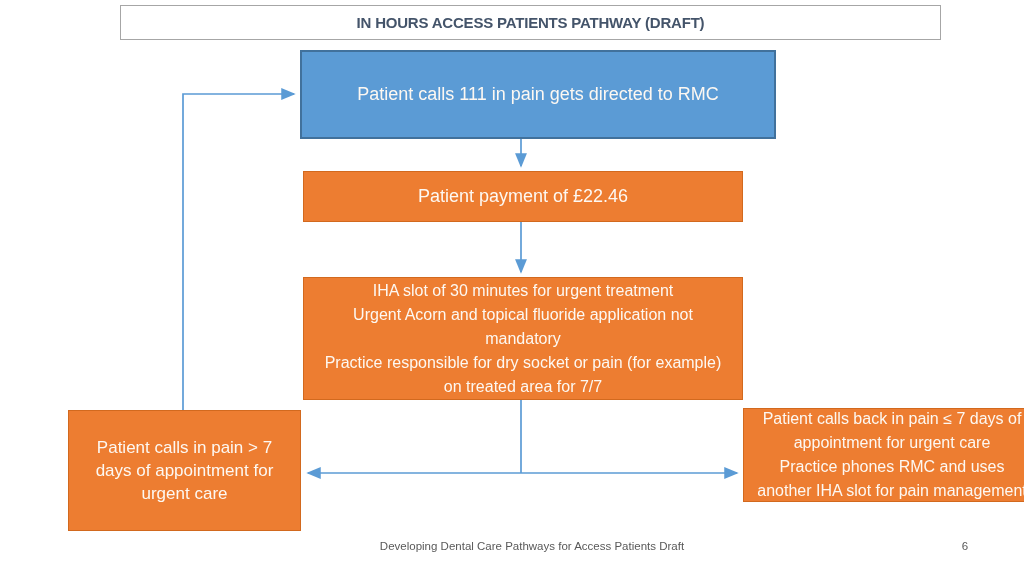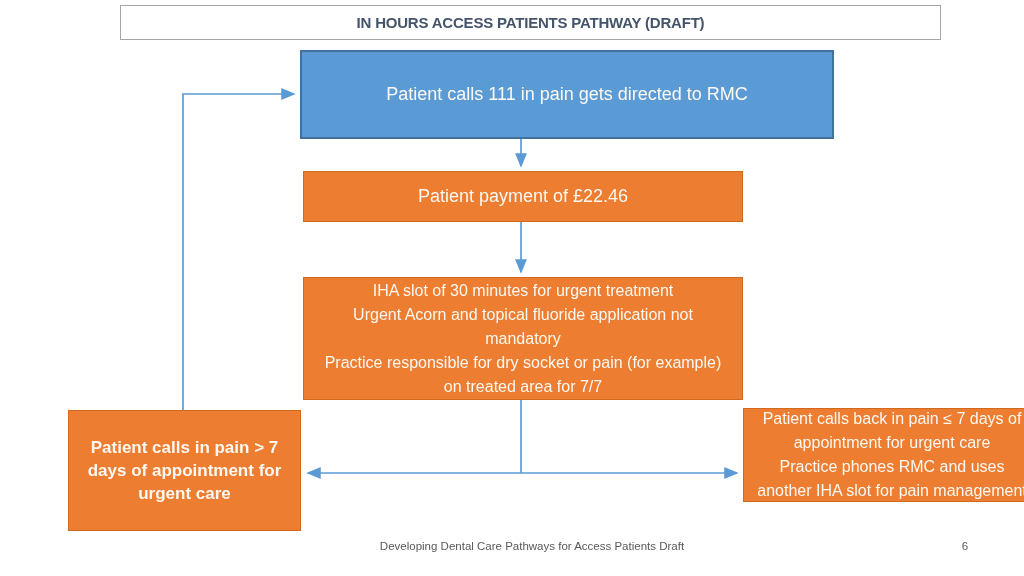--- a/index.html
+++ b/index.html
@@ -39,37 +39,36 @@
   }
   .node-blue {
     background: var(--blue);
     border: 2px solid var(--blueBorder);
   }
   .node-orange {
     background: var(--orange);
     border: 1px solid var(--orangeBorder);
   }
   .node-start {
-    left: 280px; top: 50px; width: 534px; height: 89px;
+    left: 280px; top: 50px; width: 476px; height: 89px;
     font-size: 18px;
   }
   .node-payment {
     left: 283px; top: 171px; width: 440px; height: 51px;
     font-size: 18px;
   }
   .node-iha {
     left: 283px; top: 277px; width: 440px; height: 123px;
     font-size: 16px; line-height: 24px;
     padding: 0 18px;
   }
   .node-late {
     left: 48px; top: 410px; width: 233px; height: 121px;
     font-size: 17px; line-height: 23px;
     padding: 0 14px;
-    font-weight: bold;
   }
   .node-early {
     left: 723px; top: 408px; width: 298px; height: 94px;
     font-size: 16px; line-height: 24px;
     padding: 0 8px;
   }
   .arrow-layer {
     position: absolute;
     left: 0; top: 0;
     width: 1024px; height: 576px;

